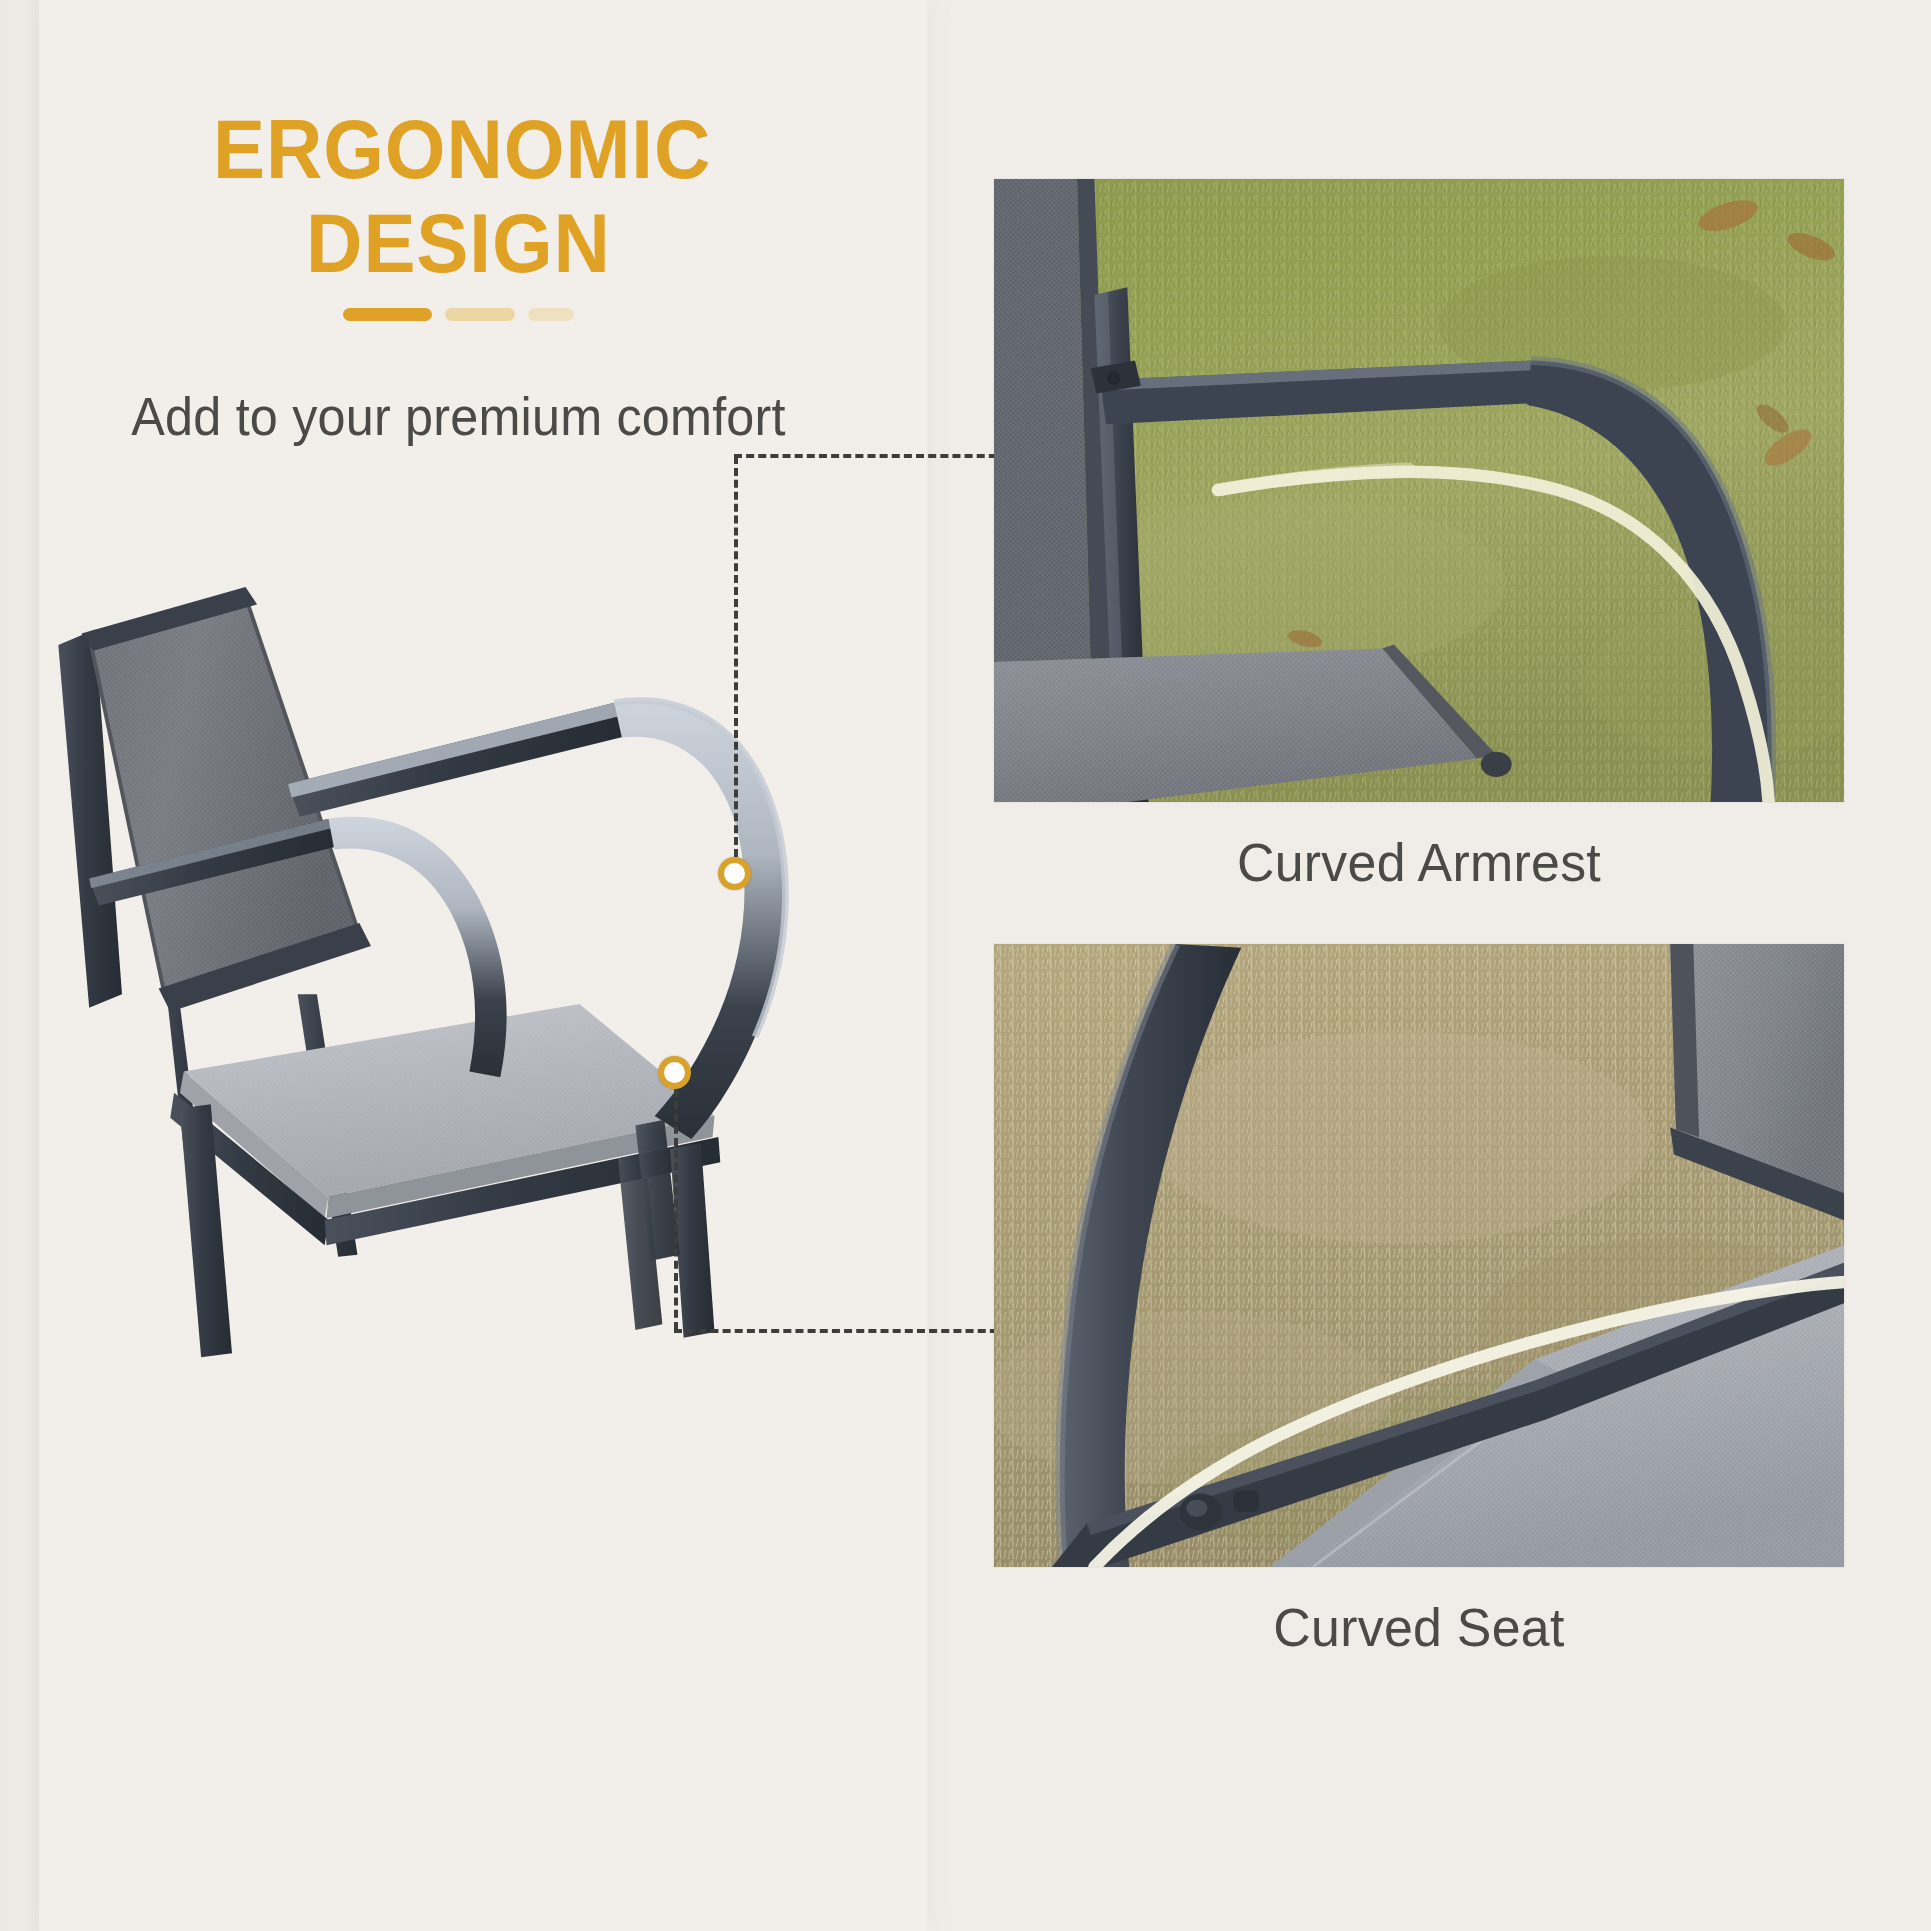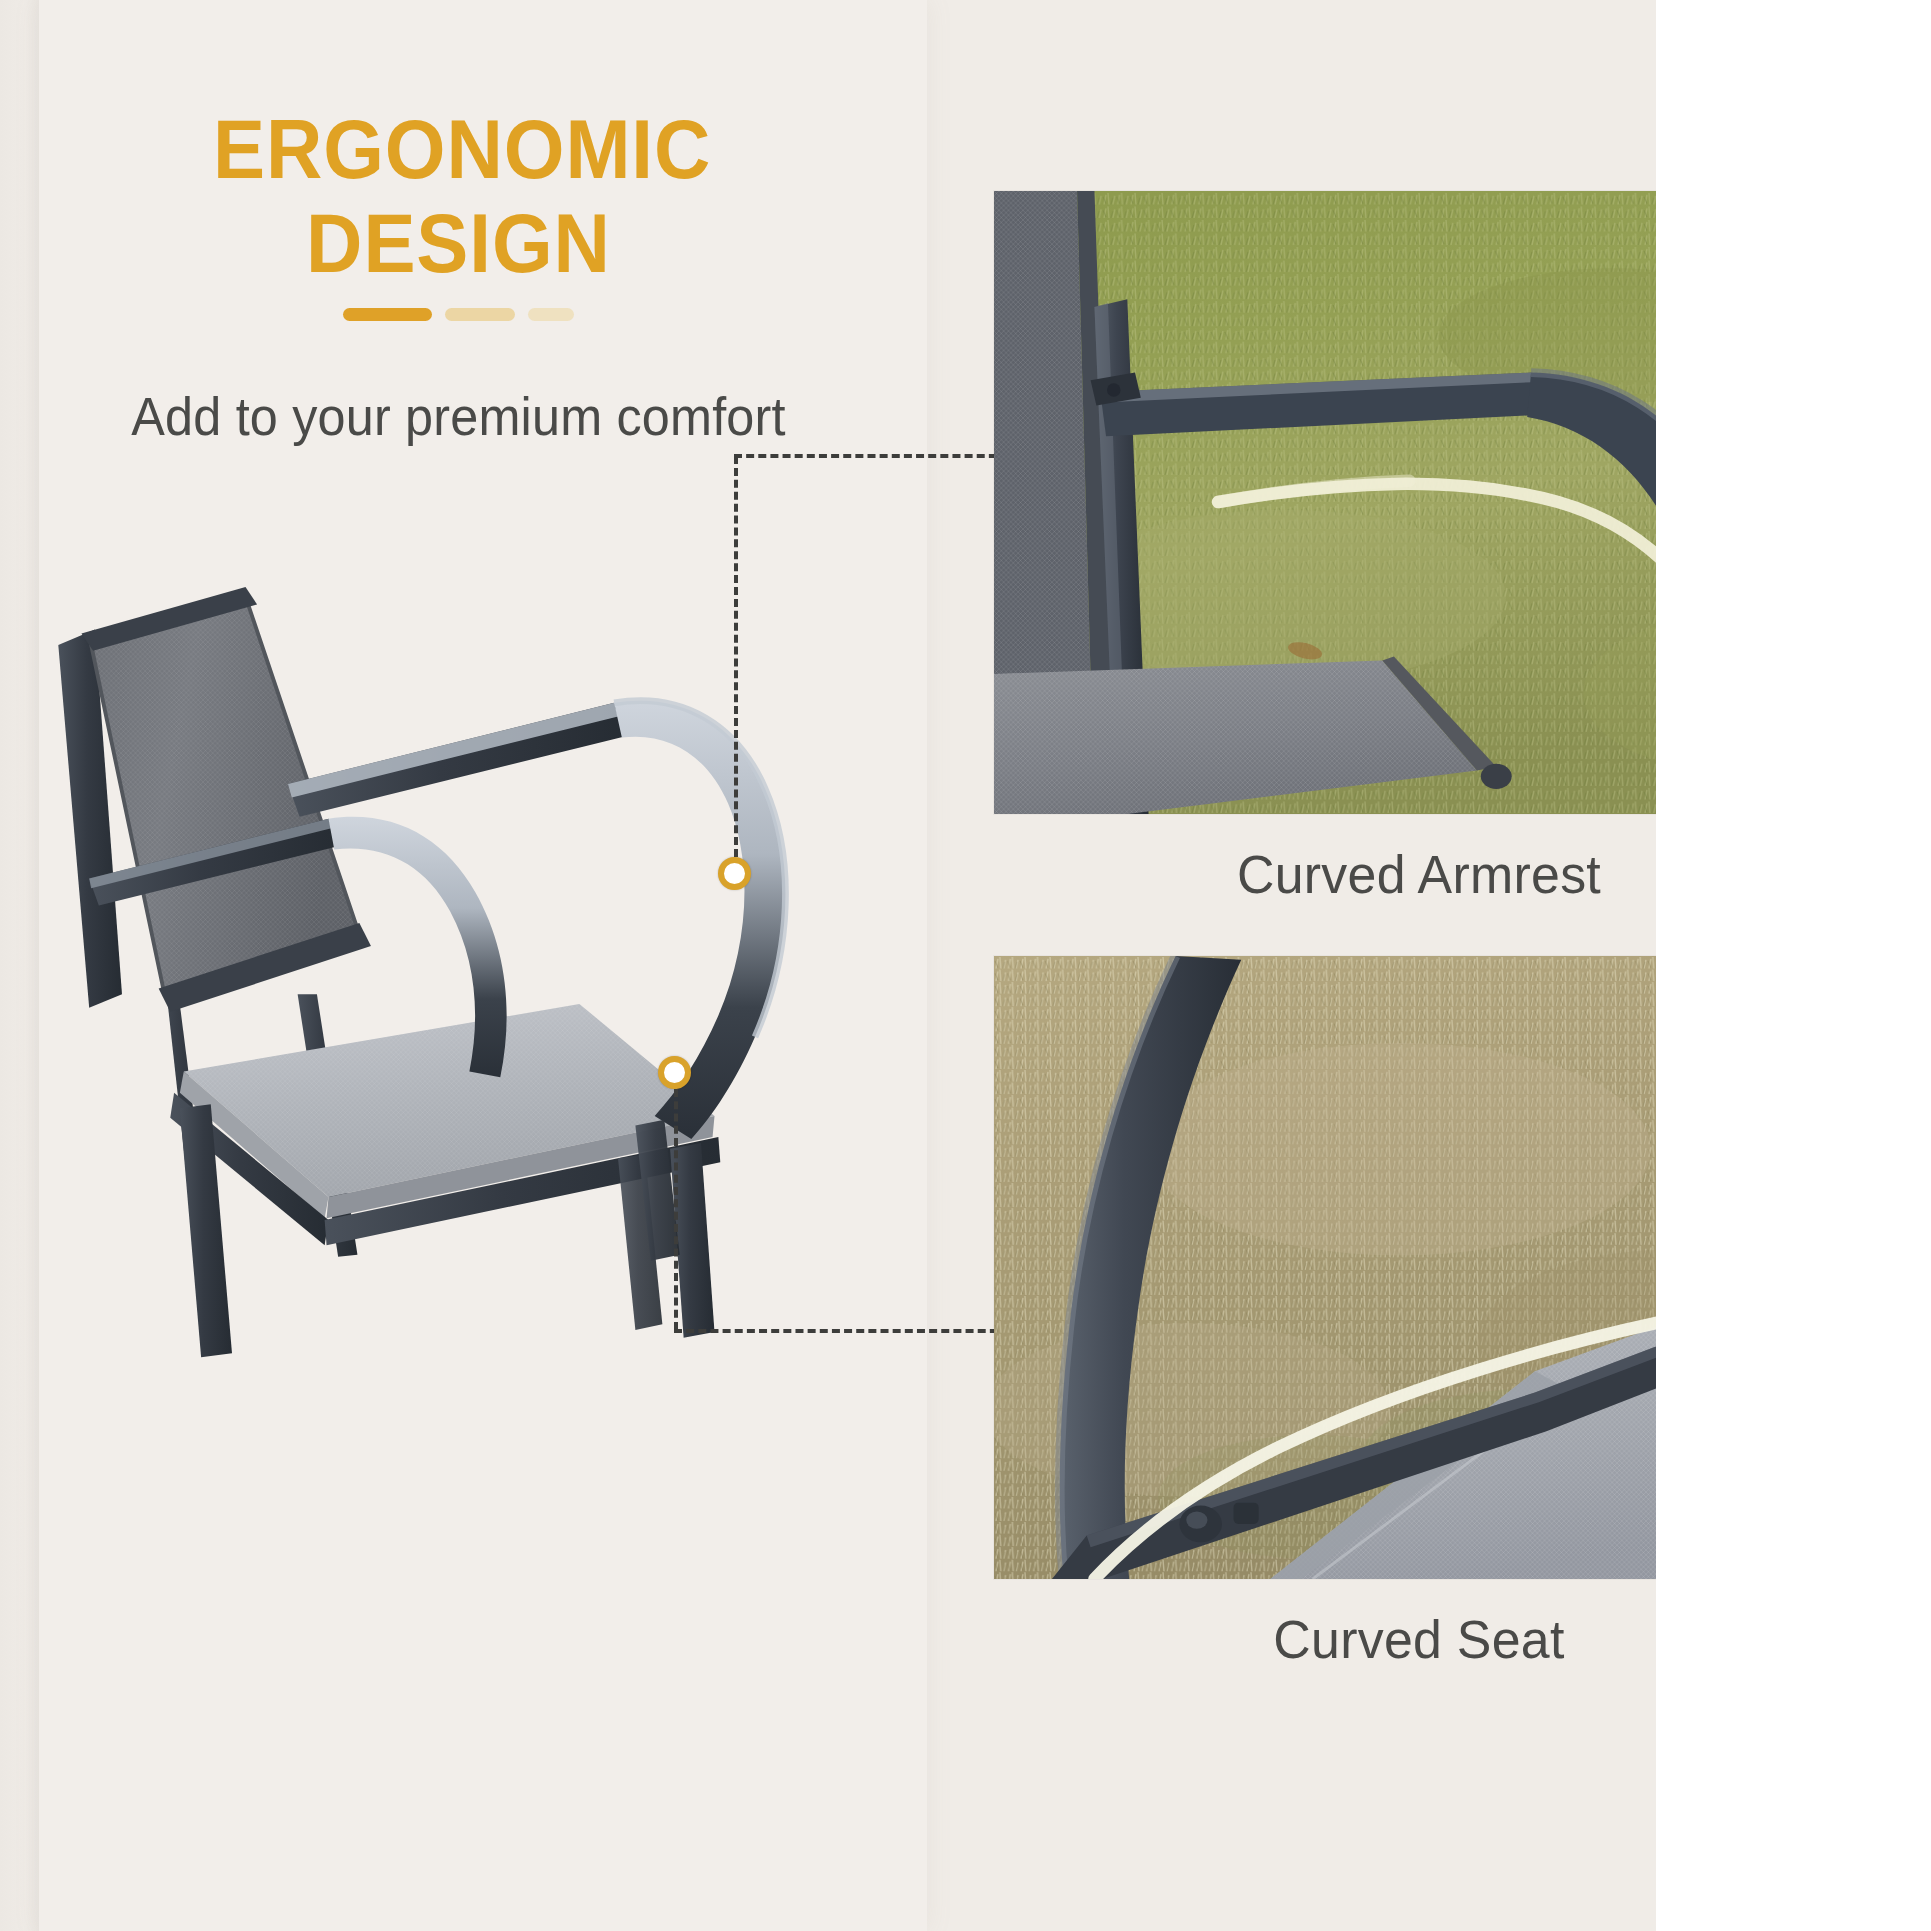--- a/index.html
+++ b/index.html
@@ -7,21 +7,21 @@
     margin: 0;
     padding: 0;
     background: #ffffff;
   }
   body {
     font-family: "Liberation Sans", sans-serif;
   }
 
   #poster {
     position: relative;
-    width: 1656px;
+    width: 1931px;
     height: 1931px;
     background: #f0ece7;
     overflow: hidden;
   }
 
   
   .left-panel-bg {
     position: absolute;
     left: 0;
     top: 0;
@@ -166,21 +166,20 @@
     box-sizing: border-box;
     box-shadow: 0 0 1.9px rgba(0,0,0,0.25);
   }
   #marker-armrest { left: 718px; top: 857px; }
   #marker-seat    { left: 658px; top: 1056px; }
 
   
   .photo-card {
     position: absolute;
     width: 850px;
-    margin-top: 12px;
   }
   #card-armrest { left: 994px; top: 179px; }
   #card-seat    { left: 994px; top: 944px; }
 
   .photo-frame {
     position: relative;
     width: 850px;
     height: 623px;
     overflow: hidden;
     background: #8a9250;

